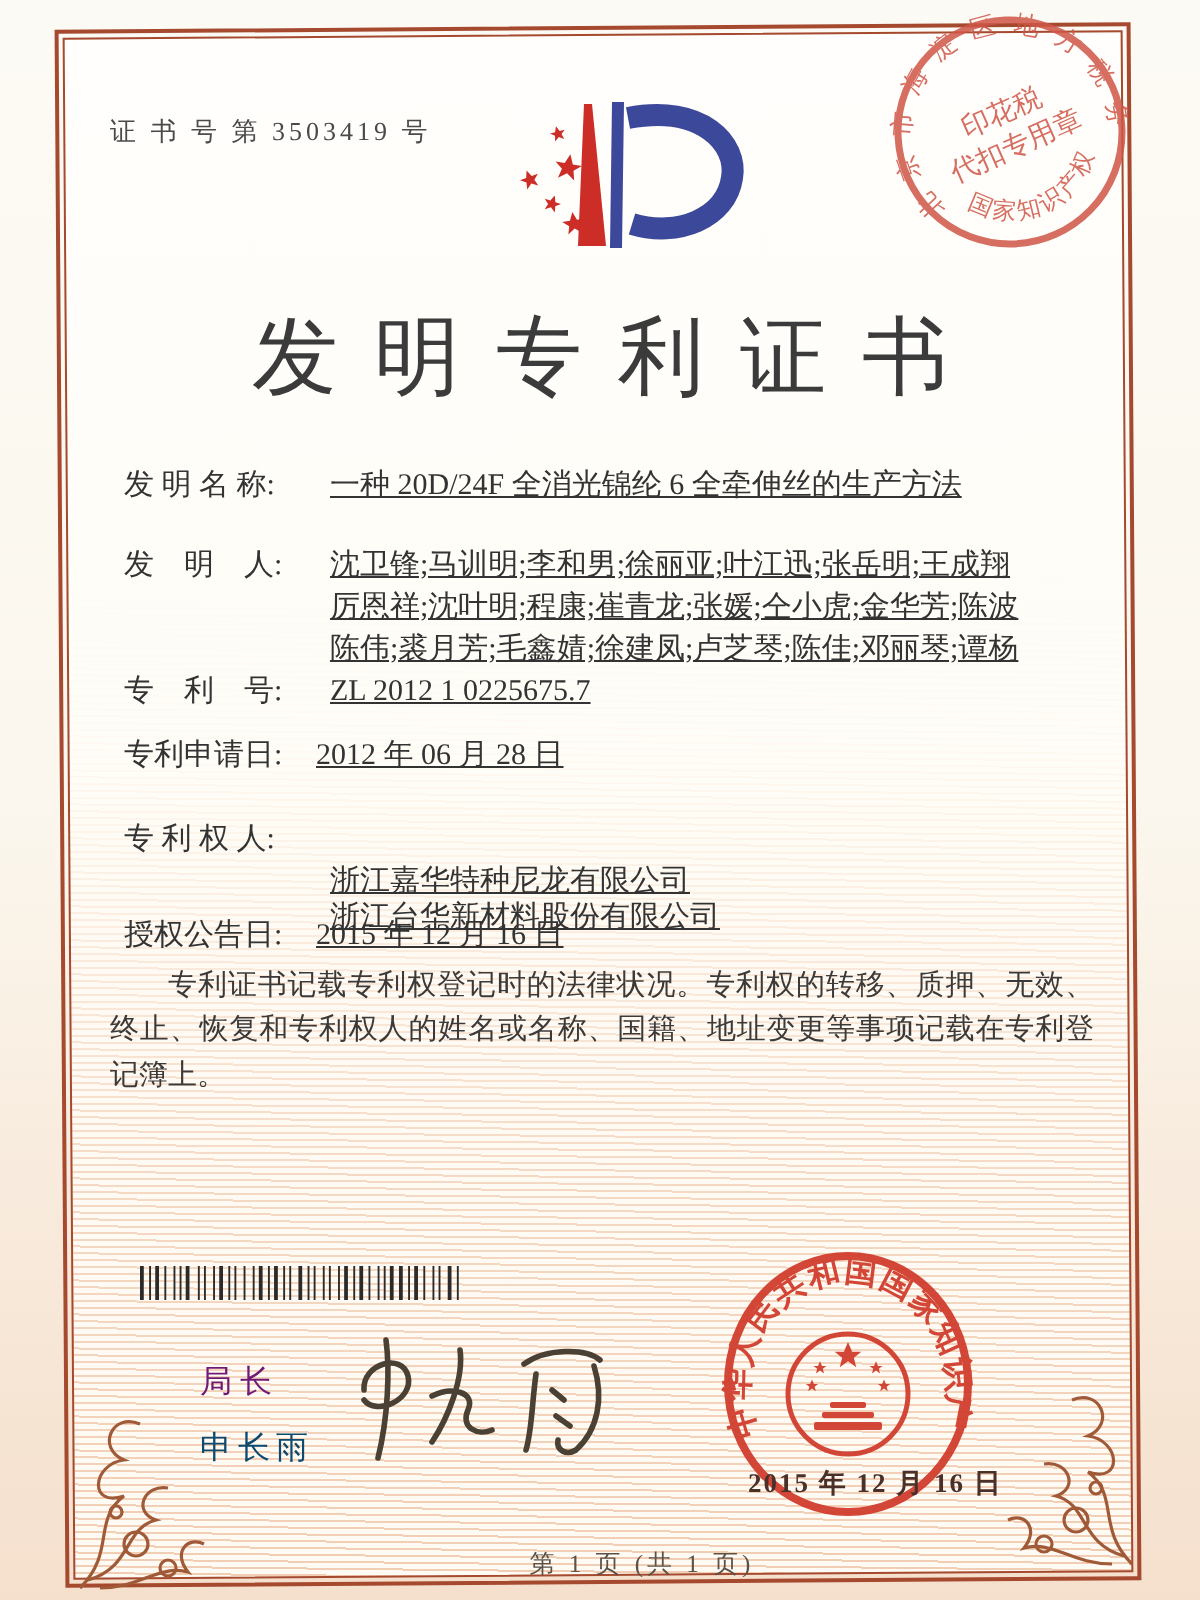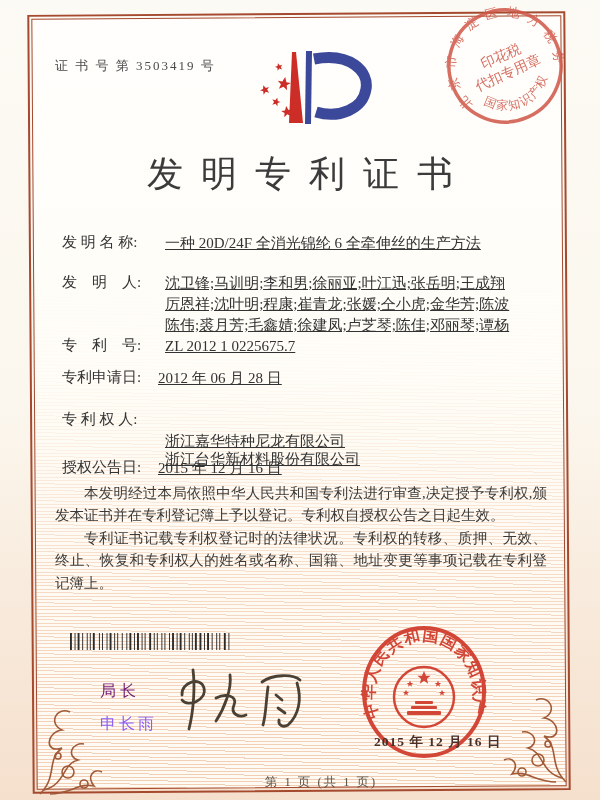--- a/index.html
+++ b/index.html
@@ -15,29 +15,29 @@
     box-sizing:border-box;
   }
   .frame-inner{
     position:absolute;inset:2px;border:1px solid #a5492f;
     background:
       linear-gradient(180deg,#fffefc 0%,#fefdf8 32%,rgba(255,253,247,0.92) 46%,rgba(255,250,242,0.55) 60%,rgba(255,246,236,0.18) 74%,rgba(255,244,232,0) 100%),
       repeating-linear-gradient(181deg,rgba(238,186,152,0.5) 0 1px,rgba(255,252,246,0.95) 1px 3.4px);
   }
   .abs{position:absolute;}
   .cert-no{left:55px;top:57px;font-size:13px;letter-spacing:2px;color:#4a4a4a;}
-  .title{left:0;top:150px;width:600px;text-align:center;font-size:36px;letter-spacing:18px;text-indent:18px;color:#3b3b3b;font-weight:500;}
+  .title{left:0;top:150px;width:600px;text-align:center;font-size:43px;letter-spacing:18px;text-indent:18px;color:#3b3b3b;font-weight:500;}
   .row{font-size:15px;color:#333;}
   .row .lab{position:absolute;left:62px;top:0;white-space:pre;}
   .row .val{position:absolute;left:165px;top:0;white-space:pre;line-height:21px;text-decoration:underline;}
   .body-text{left:55px;top:482px;width:492px;font-size:14.5px;line-height:22.4px;color:#3c3a38;text-align:justify;}
   .body-text p{margin:0;text-indent:2em;}
   .footer-page{left:0;top:774px;width:600px;text-align:center;font-size:12.5px;color:#5a5248;letter-spacing:2px;margin-left:21px;}
   .director-label{left:100px;top:681px;font-size:16px;letter-spacing:4px;color:#701a75;}
-  .director-name{left:100px;top:714px;font-size:16px;letter-spacing:3px;color:#8b5cf6;}
+  .director-name{left:100px;top:714px;font-size:16px;letter-spacing:3px;color:#0c4a6e;}
   .seal-date{left:374px;top:733px;font-size:13.5px;letter-spacing:1px;color:#4a3029;font-weight:bold;}
   svg{display:block;}
   .stamp-wrap{left:443px;top:4px;width:124px;height:124px;transform:rotate(-24deg);opacity:.85;}
   .seal-wrap{left:359px;top:625px;width:130px;height:134px;opacity:.93;}
 </style>
 </head>
 <body>
 
 <div class="frame">
   <div class="frame-inner"></div>
@@ -105,21 +105,20 @@
   <span class="val" style="white-space:pre-line;line-height:18px;margin-top:22px;">浙江嘉华特种尼龙有限公司
 浙江台华新材料股份有限公司</span>
 </div>
 
 <div class="abs row" style="left:0;top:458px;width:600px;">
   <span class="lab">授权公告日:</span>
   <span class="val" style="left:158px;">2015 年 12 月 16 日</span>
 </div>
 
 <div class="abs body-text">
-  <p>本发明经过本局依照中华人民共和国专利法进行审查,决定授予专利权,颁发本证书并在专利登记簿上予以登记。专利权自授权公告之日起生效。</p>
   <p>专利证书记载专利权登记时的法律状况。专利权的转移、质押、无效、终止、恢复和专利权人的姓名或名称、国籍、地址变更等事项记载在专利登记簿上。</p>
 </div>
 
 <div class="abs" style="left:70px;top:633px;width:163px;height:17px;">
   <svg width="163" height="17" viewBox="0 0 163 17">
       <g fill="#2b2b2b">
         <rect x="0.00" y="0" width="1.89" height="17"></rect>
         <rect x="4.57" y="0" width="0.94" height="17"></rect>
         <rect x="7.62" y="0" width="1.89" height="17"></rect>
         <rect x="12.19" y="0" width="0.94" height="17"></rect>

